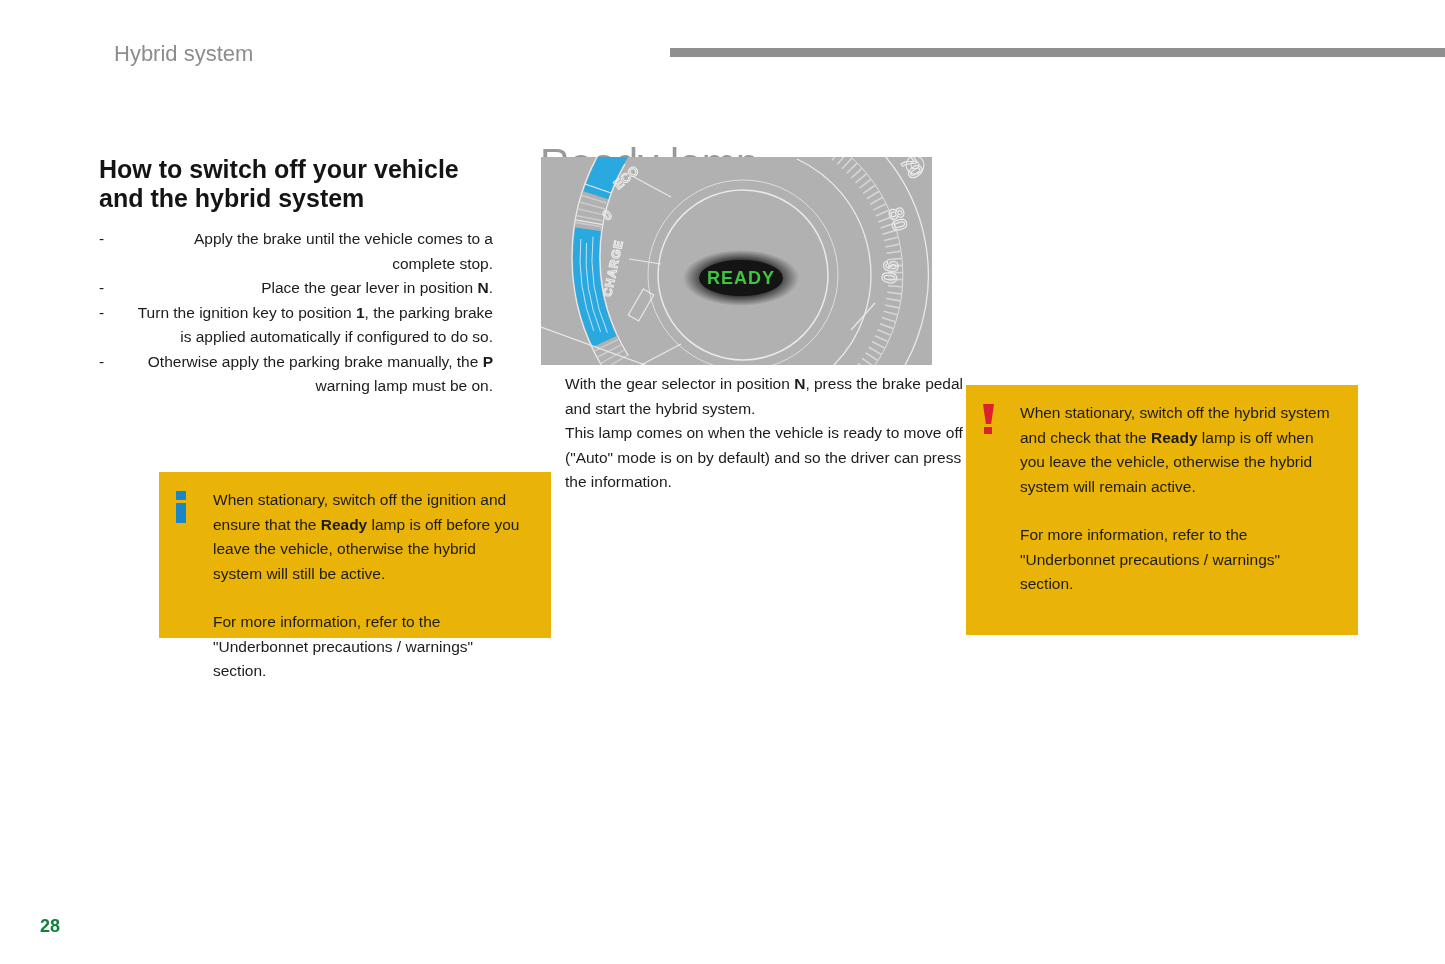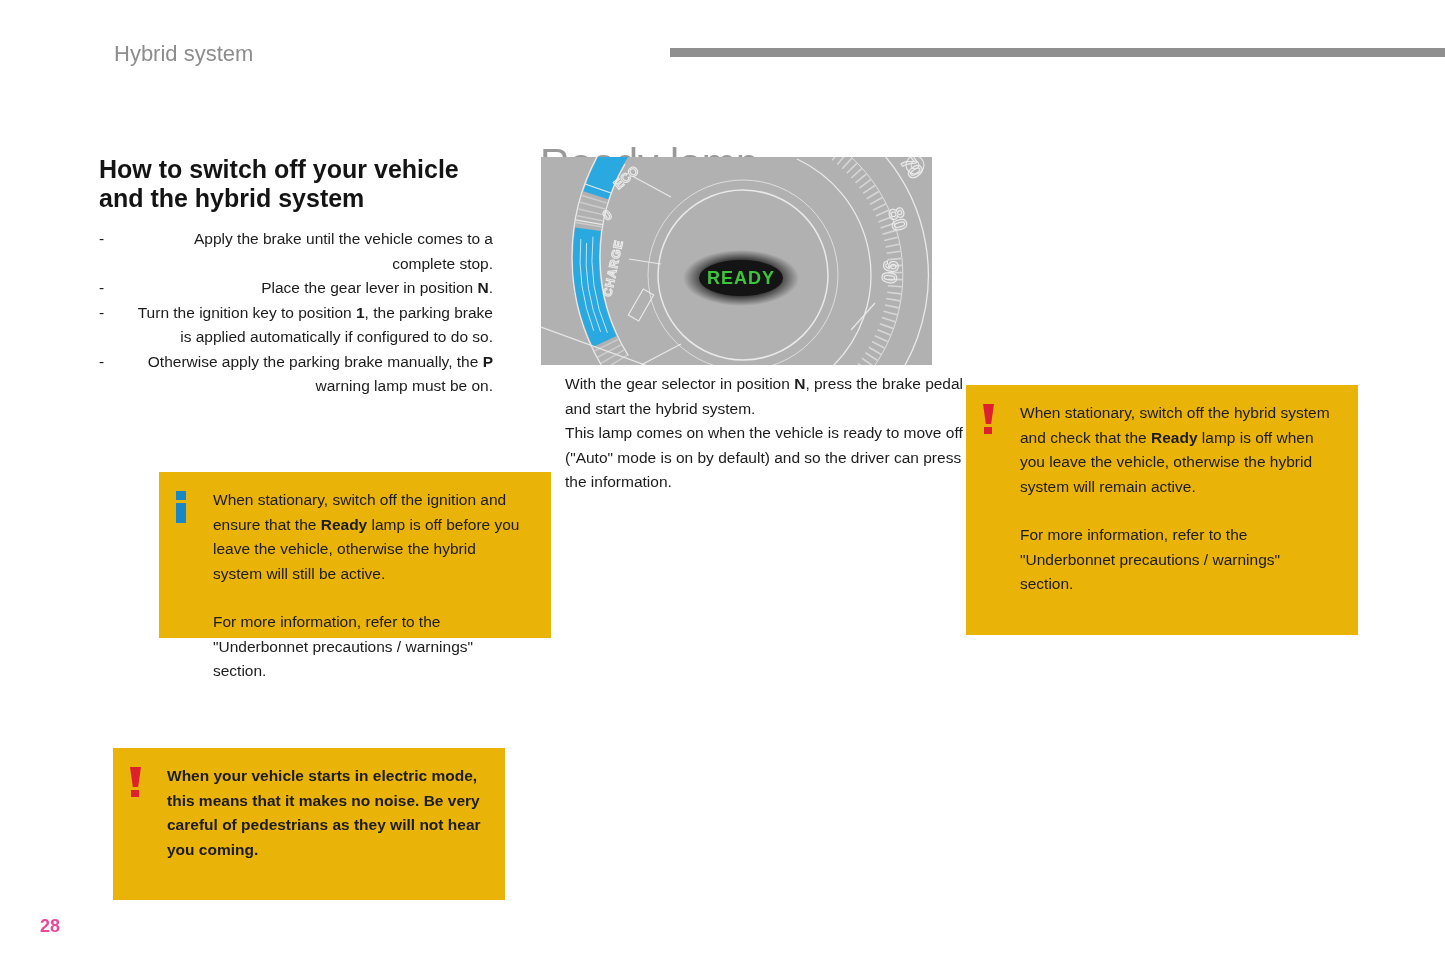--- a/index.html
+++ b/index.html
@@ -29,21 +29,21 @@
   .icon-i .dot{width:10px;height:9px;background:#1787c8;margin-bottom:3px;}
   .icon-i .stem{width:10px;height:20px;background:#1787c8;}
   .icon-excl .stem{width:11px;height:20px;background:#dc202e;clip-path:polygon(0 0,100% 0,74% 100%,26% 100%);}
   .icon-excl .dot{width:8px;height:7px;background:#dc202e;margin:3px 0 0 1px;}
 
   .center-title{position:absolute;left:540px;top:95px;font-size:41px;color:#999;margin-top:45px;}
   .gauge-wrap{position:absolute;left:541px;top:157px;width:391px;height:208px;}
   .center-text{position:absolute;left:541px;top:372px;width:404px;font-size:15.5px;line-height:24.5px;margin-left:24px;}
   .center-text p{margin:0;}
 
-  .page-num{position:absolute;left:40px;top:916px;font-size:18px;font-weight:bold;color:#ec4899;}
+  .page-num{position:absolute;left:40px;top:916px;font-size:18px;font-weight:bold;color:#15803d;}
 
   .gauge-outline-text{fill:rgba(255,255,255,0.12);stroke:#ededed;stroke-width:1;
        font-family:"Liberation Sans",sans-serif;font-weight:bold;}
   .ready-text{fill:#3ec53e;font-family:"Liberation Sans",sans-serif;font-weight:bold;
        font-size:18px;letter-spacing:1px;}
 </style>
 </head>
 <body>
 
 <div class="page">
@@ -79,31 +79,20 @@
           <div class="dot"></div>
           <div class="stem"></div>
         </div>
     </div>
     <div class="box-text">
       <p>When stationary, switch off the ignition and ensure that the <b>Ready</b> lamp is off before you leave the vehicle, otherwise the hybrid system will still be active.</p>
       <p>For more information, refer to the "Underbonnet precautions / warnings" section.</p>
     </div>
   </div>
 
-  <div class="box" id="warn-box-left">
-    <div class="icon-col">
-      <div class="icon-excl">
-          <div class="stem"></div>
-          <div class="dot"></div>
-        </div>
-    </div>
-    <div class="box-text">
-      <p>When your vehicle starts in electric mode, this means that it makes no noise. Be very careful of pedestrians as they will not hear you coming.</p>
-    </div>
-  </div>
 
   <div class="center-title">Ready lamp</div>
 
   <div class="gauge-wrap">
     <svg width="391" height="208" viewBox="0 0 391 208">
       <defs>
         <radialGradient id="blobg" cx="50%" cy="50%" r="50%">
           <stop offset="0%" stop-color="#141414"></stop>
           <stop offset="55%" stop-color="#141414"></stop>
           <stop offset="100%" stop-color="#141414" stop-opacity="0"></stop>

